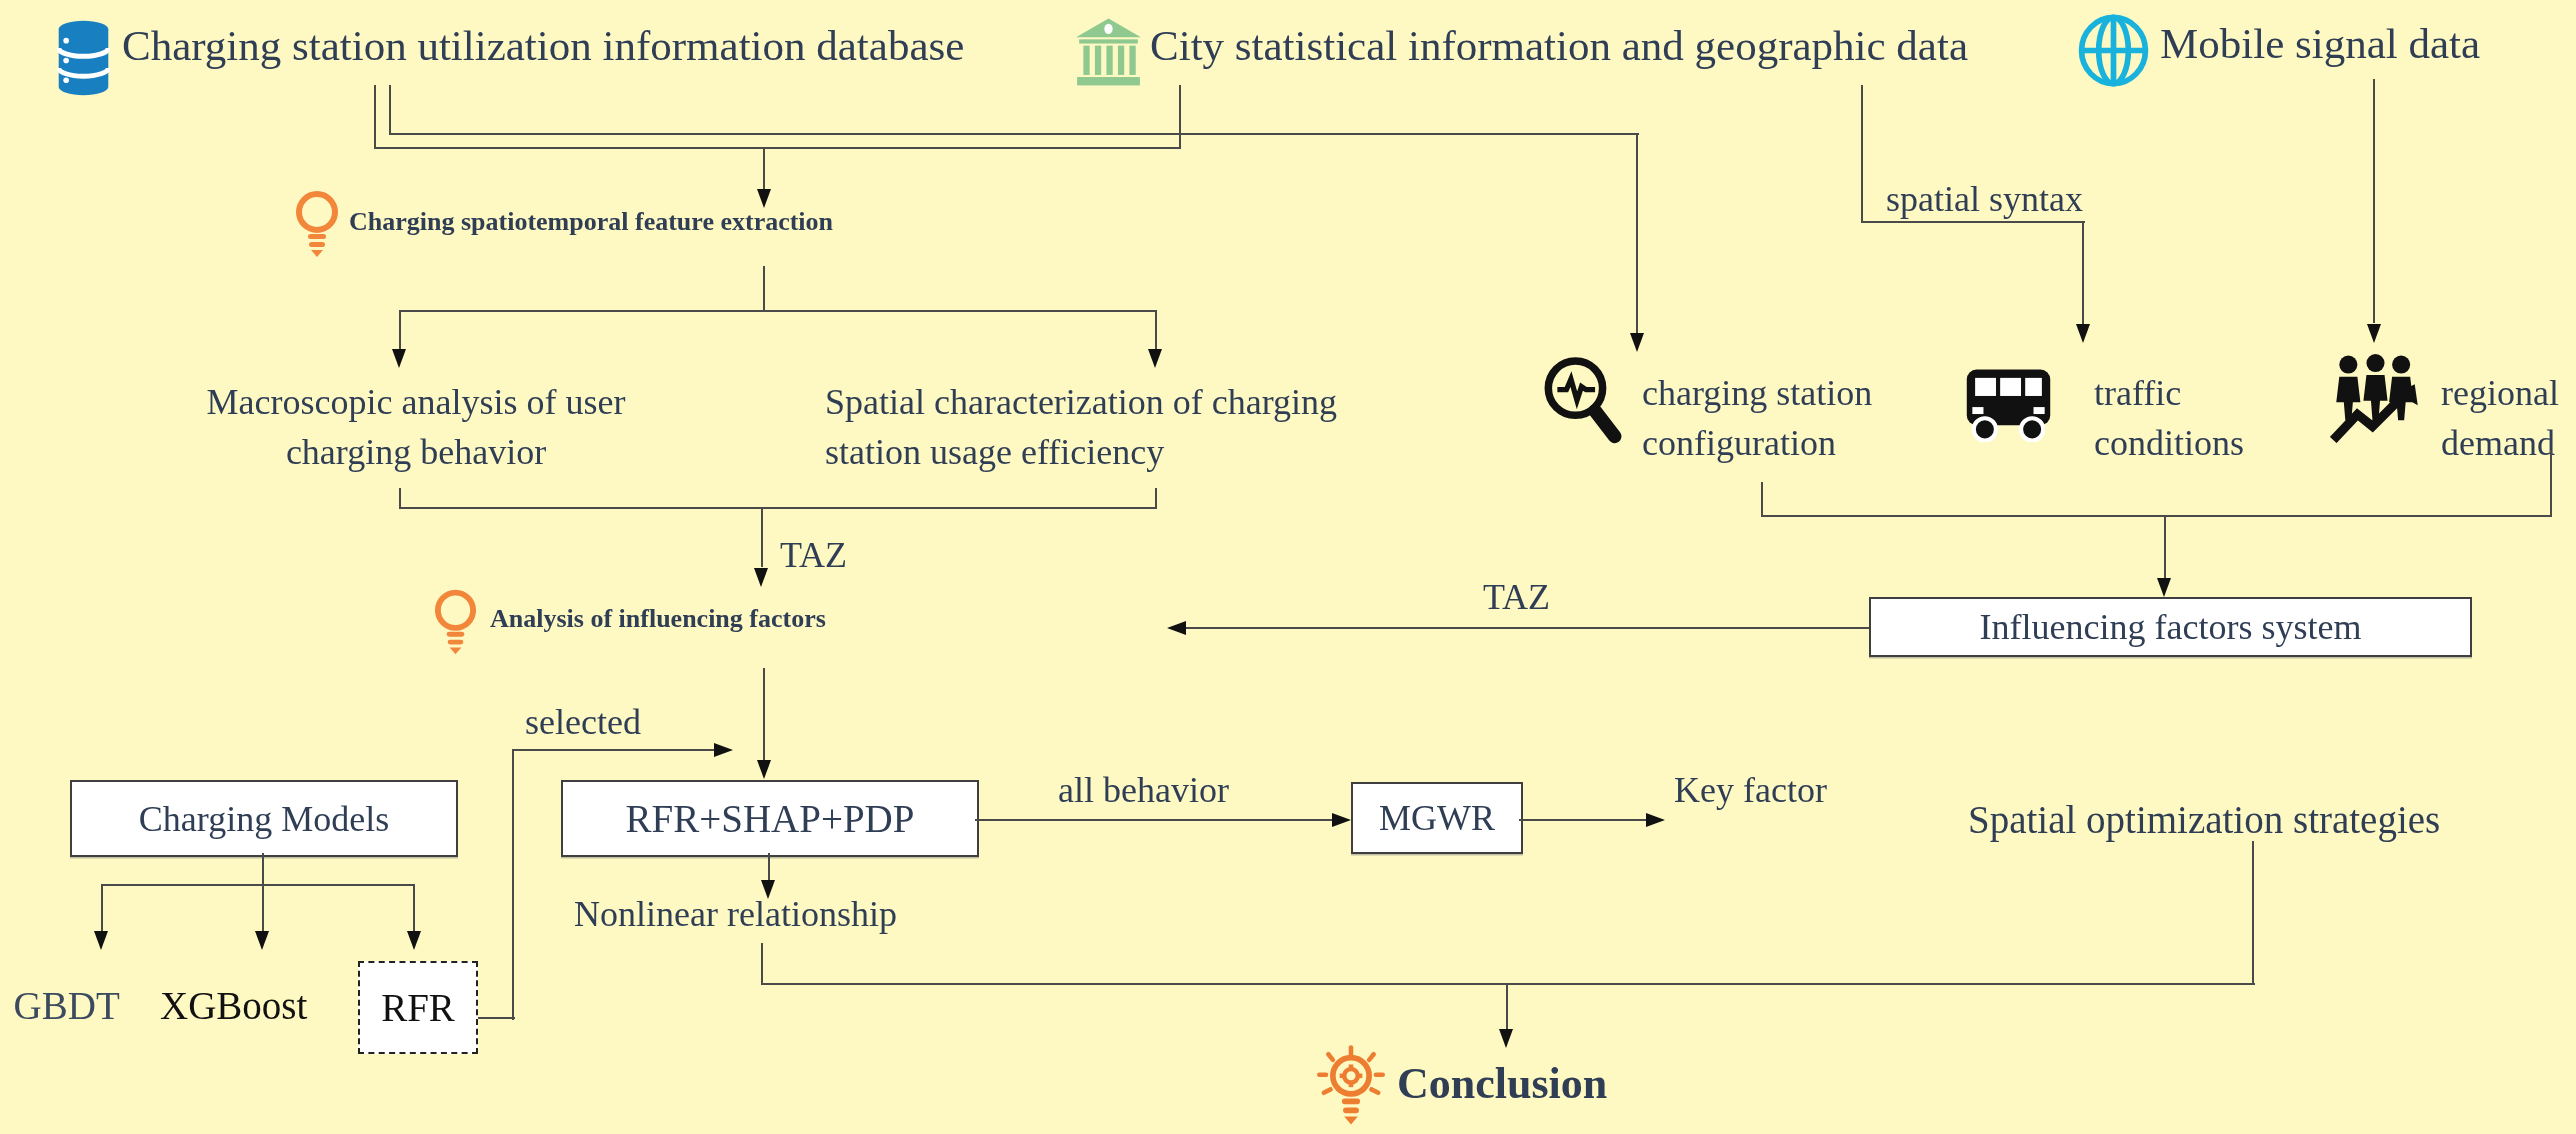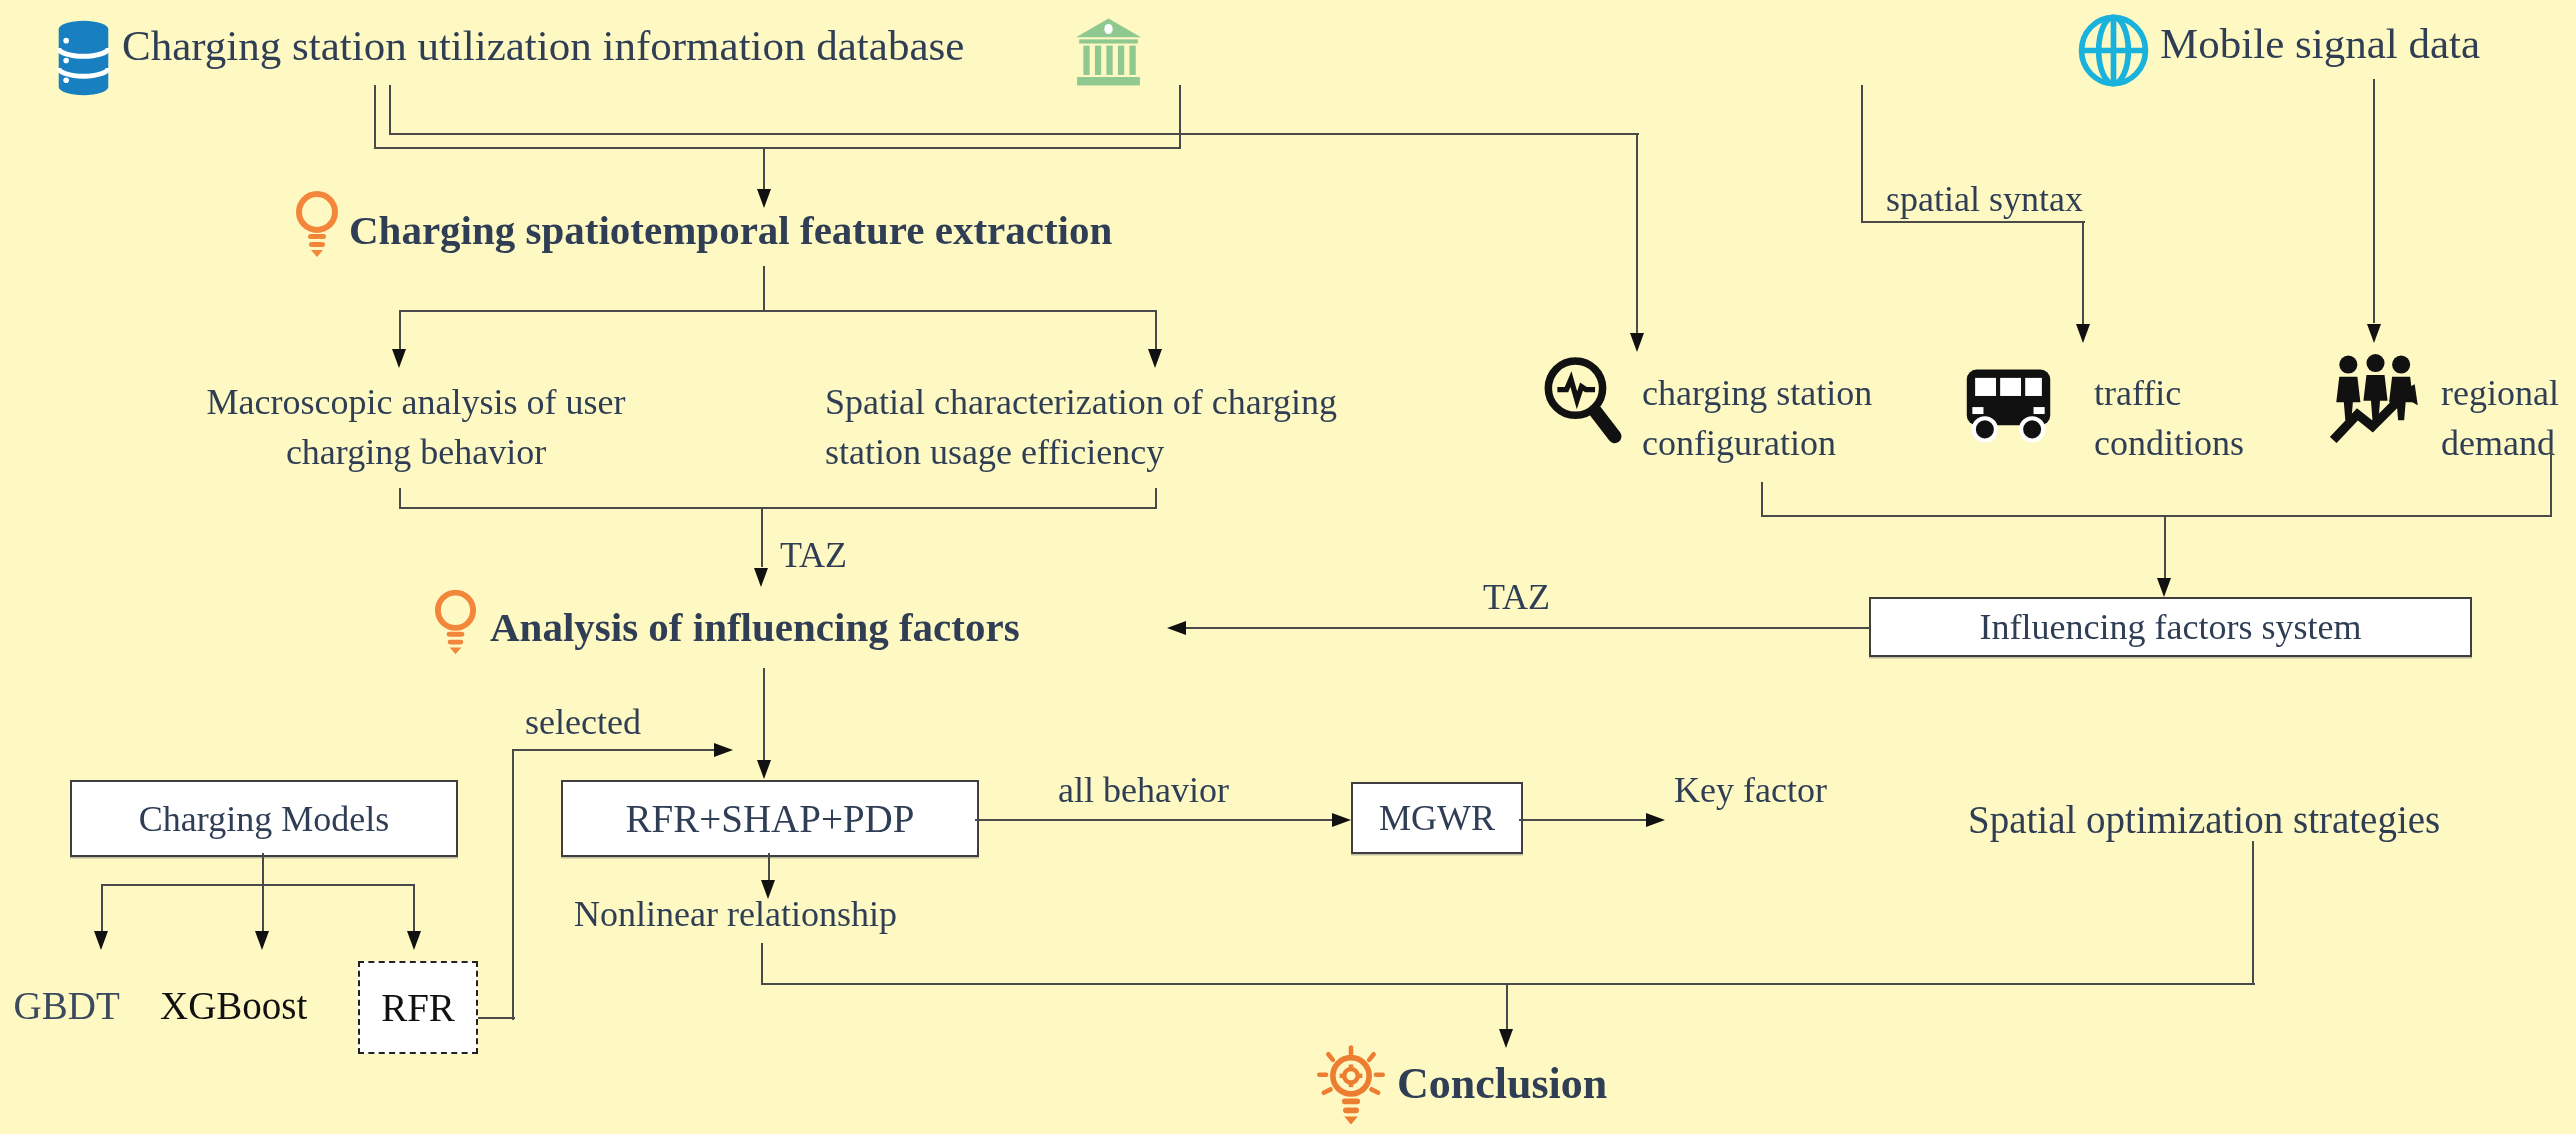--- a/index.html
+++ b/index.html
@@ -1,21 +1,21 @@
 <!DOCTYPE html>
 <html style="font-size:12px"><head>
 <meta charset="utf-8">
 <style>
   html,body{margin:0;padding:0;background:#ffffff;}
   #stage{position:relative;width:2576px;height:1135px;background:#fef9c3;overflow:hidden;
          font-family:"Liberation Serif","DejaVu Serif",serif;color:#2f3e55;}
   .t{position:absolute;white-space:nowrap;font-size:36px;line-height:1.2;color:#2f3e55;}
   .t2{position:absolute;white-space:pre-line;font-size:36px;line-height:1.38;color:#2f3e55;}
   .src{font-size:43px;}
-  .stitle{font-weight:bold;font-size:41px;}
+  .stitle{font-weight:bold;font-size:26px;}
   .big{font-size:39px;}
   .blk{color:#111111;}
   .slate{color:#3b4a5e;}
   .box{position:absolute;border:2.3px solid #3f3f3f;box-shadow:0 1.5px 0 rgba(120,120,120,.45);
        display:flex;align-items:center;justify-content:center;font-size:36px;background:#fff;}
   .dashed{border:2.3px dashed #222;box-shadow:none;justify-content:center;}
   .hline{position:absolute;height:2.3px;background:#4a4a4a;}
   .vline{position:absolute;width:2.3px;background:#4a4a4a;}
   .ah{position:absolute;width:0;height:0;}
   .ah-down{border-left:7.6px solid transparent;border-right:7.6px solid transparent;border-top:19.7px solid #111;}
@@ -47,20 +47,21 @@
       <rect x="4" y="21" width="56" height="4"></rect>
       <rect x="8" y="27" width="6" height="28"></rect>
         <rect x="19" y="27" width="6" height="28"></rect>
       <rect x="30" y="27" width="6" height="28"></rect>
         <rect x="41" y="27" width="6" height="28"></rect>
         <rect x="52" y="27" width="6" height="28"></rect>
       <rect x="2" y="57" width="60" height="8"></rect>
     </g>
     <ellipse cx="32" cy="11" rx="4" ry="5" fill="#fff"></ellipse>
   </svg>
+  <div class="t src" style="left:1150px;top:19.7px">City statistical information and geographic data</div>
 
   <svg class="icon" style="left:2077px;top:13.6px" width="73" height="73" viewBox="0 0 64 64">
     <g stroke="#19b2dc" stroke-width="5" fill="none">
       <ellipse cx="32" cy="32" rx="28" ry="29"></ellipse>
       <ellipse cx="32" cy="32" rx="13" ry="29"></ellipse>
       <line x1="3" y1="32" x2="61" y2="32"></line>
       <line x1="32" y1="3" x2="32" y2="61"></line>
     </g>
   </svg>
   <div class="t src" style="left:2160px;top:18px">Mobile signal data</div>

